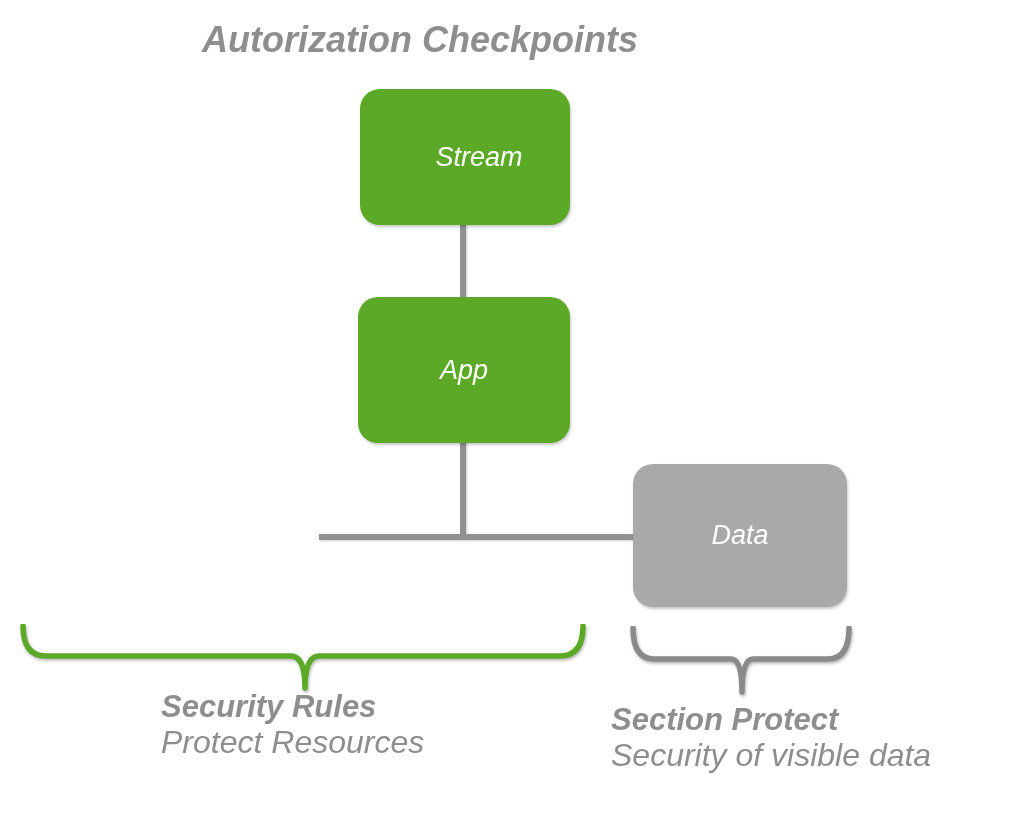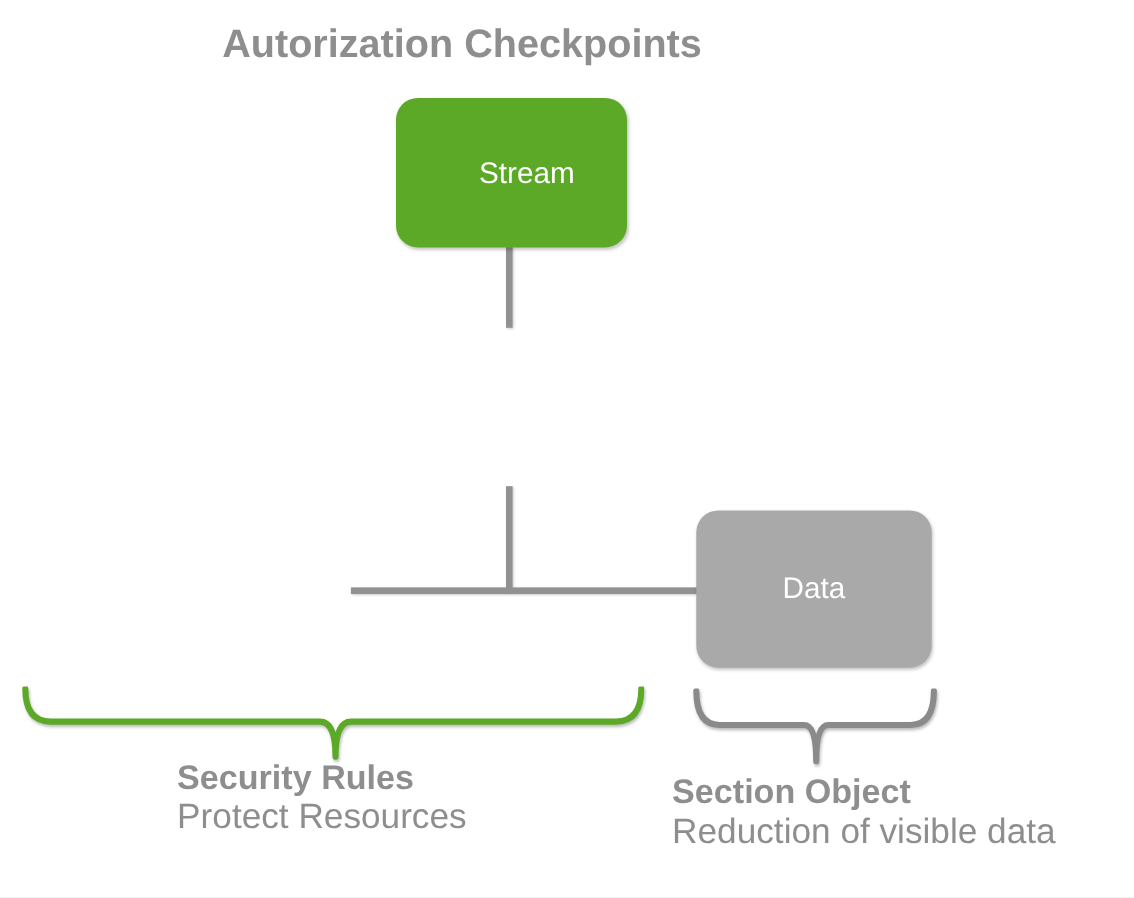--- a/index.html
+++ b/index.html
@@ -15,20 +15,21 @@
   * { margin: 0; padding: 0; box-sizing: border-box; }
   html, body { background: #e9e9e9; }
   body { font-family: "Liberation Sans", sans-serif; }
   .canvas {
     position: relative;
     width: 1031px;
     height: 816px;
     background: var(--background);
     overflow: hidden;
     margin: 0 auto;
+    font-style: italic;
   }
   .title {
     position: absolute;
     left: 160px;
     top: 19px;
     width: 520px;
     text-align: center;
     font-size: 36px;
     font-weight: bold;
     color: var(--text-gray);
@@ -98,37 +99,40 @@
   <div class="title">Autorization Checkpoints</div>
 
   <div class="connector conn-stream-app"></div>
   <div class="connector conn-app-down"></div>
   <div class="connector conn-horizontal"></div>
 
   <div class="node green node-stream">
     <span>Stream</span>
   </div>
 
+  <div class="node green node-app">
+    <span>App</span>
+  </div>
 
 
   <div class="node gray node-data">
     <span>Data</span>
   </div>
 
   <svg class="brace brace-green" width="566" height="68" viewBox="0 0 566 68" aria-hidden="true">
     <path d="M 3 2 Q 3 32 26 32 L 271 32 Q 285 32 285 64 Q 285 32 299 32 L 540 32 Q 563 32 563 2"></path>
   </svg>
 
   <svg class="brace brace-gray" width="222" height="70" viewBox="0 0 222 70" aria-hidden="true">
     <path d="M 3 2 Q 3 33 24 33 L 101 33 Q 112 33 112 66 Q 112 33 123 33 L 198 33 Q 219 33 219 2"></path>
   </svg>
 
   <div class="caption caption-security">
     <div class="heading">Security Rules</div>
     <div class="sub">Protect Resources</div>
   </div>
 
   <div class="caption caption-section">
-    <div class="heading">Section Object</div>
-    <div class="sub">Reduction of visible data</div>
+    <div class="heading">Section Protect</div>
+    <div class="sub">Security of visible data</div>
   </div>
 
 </div>
 
 </body></html>

